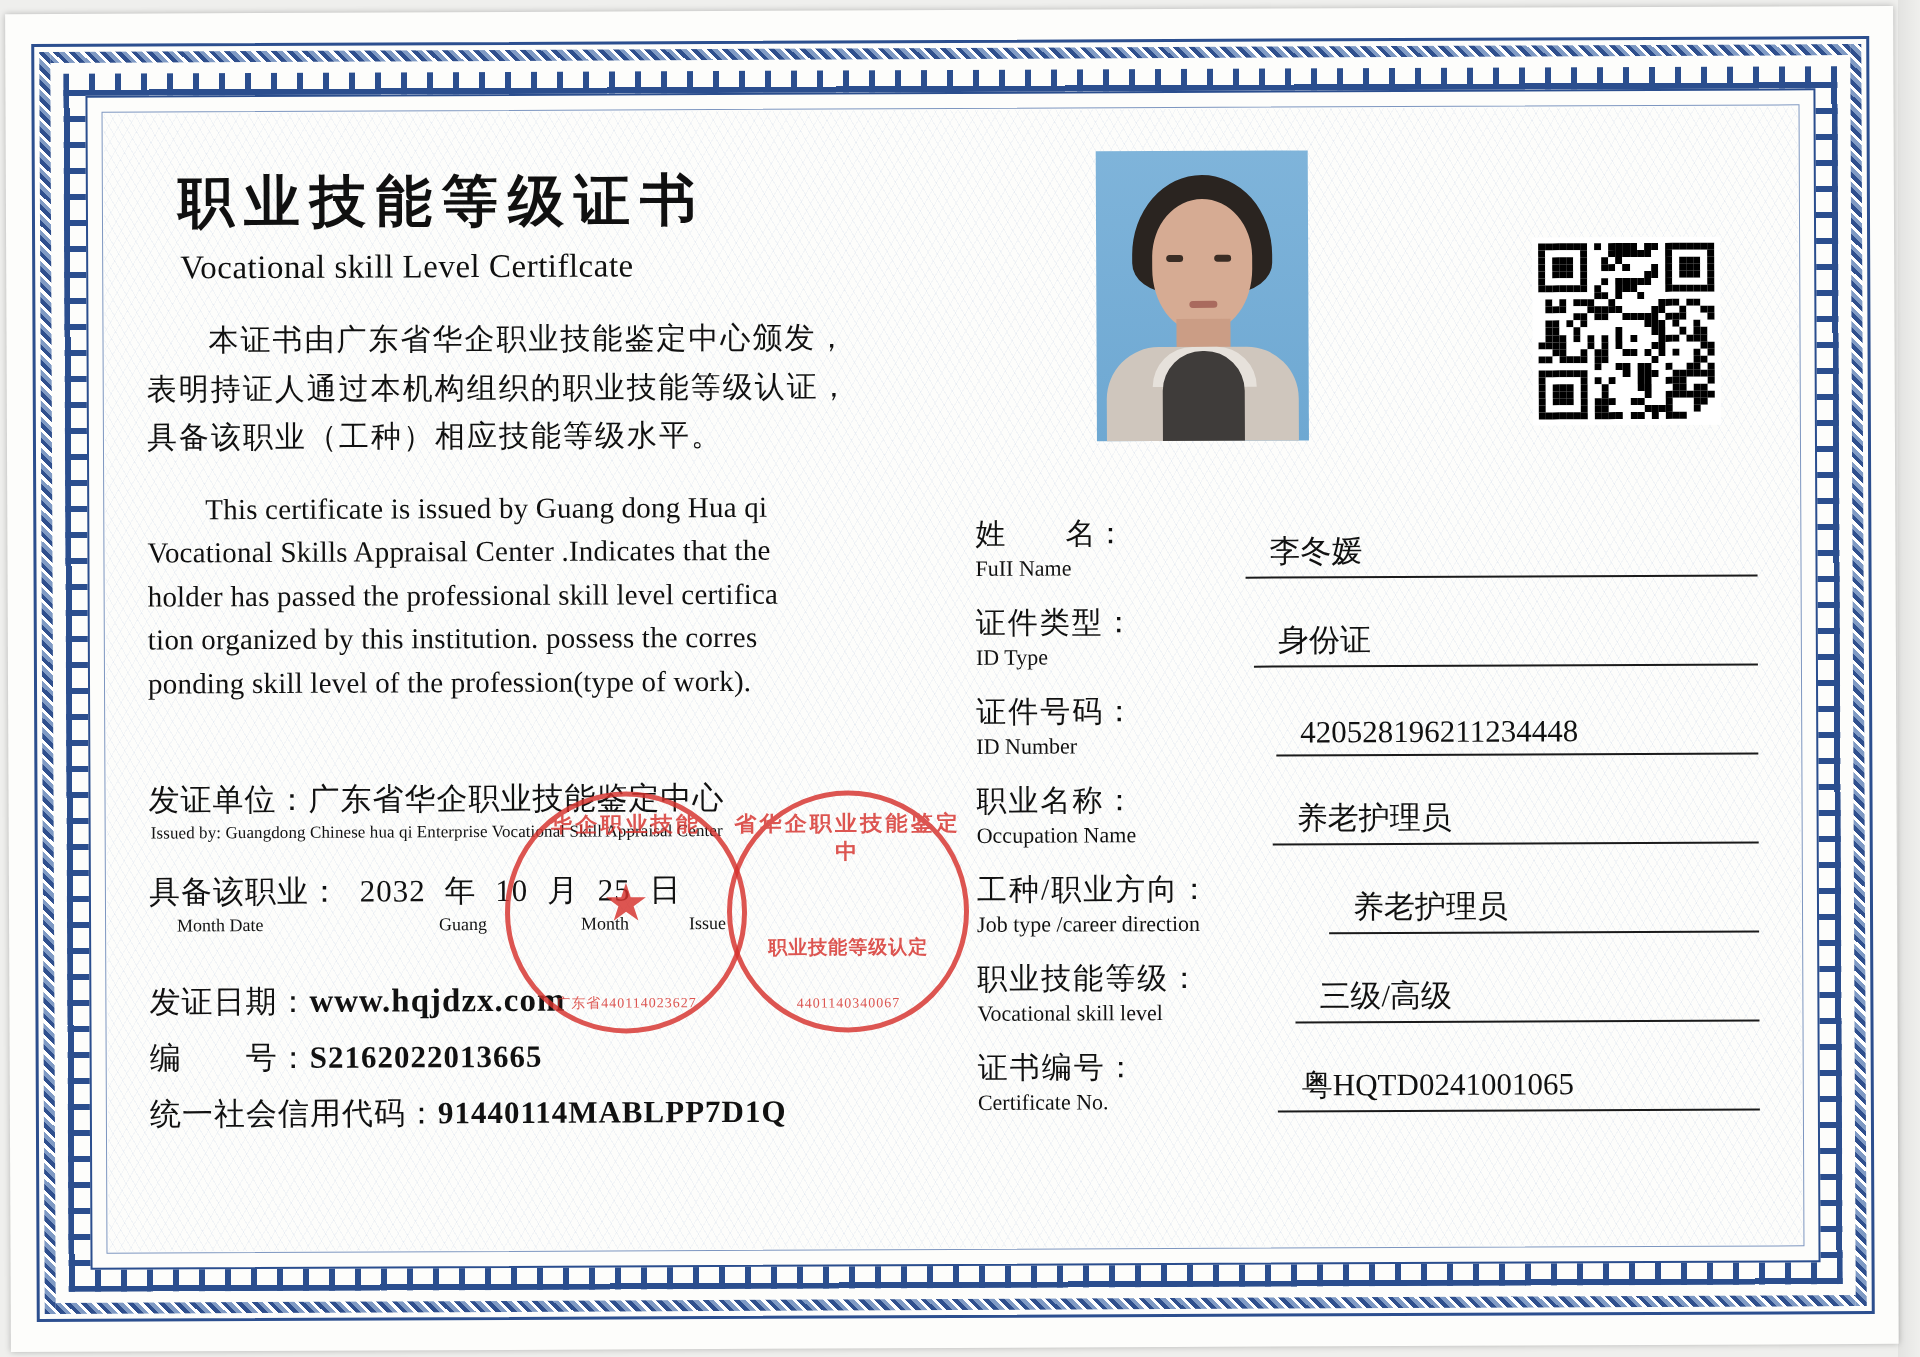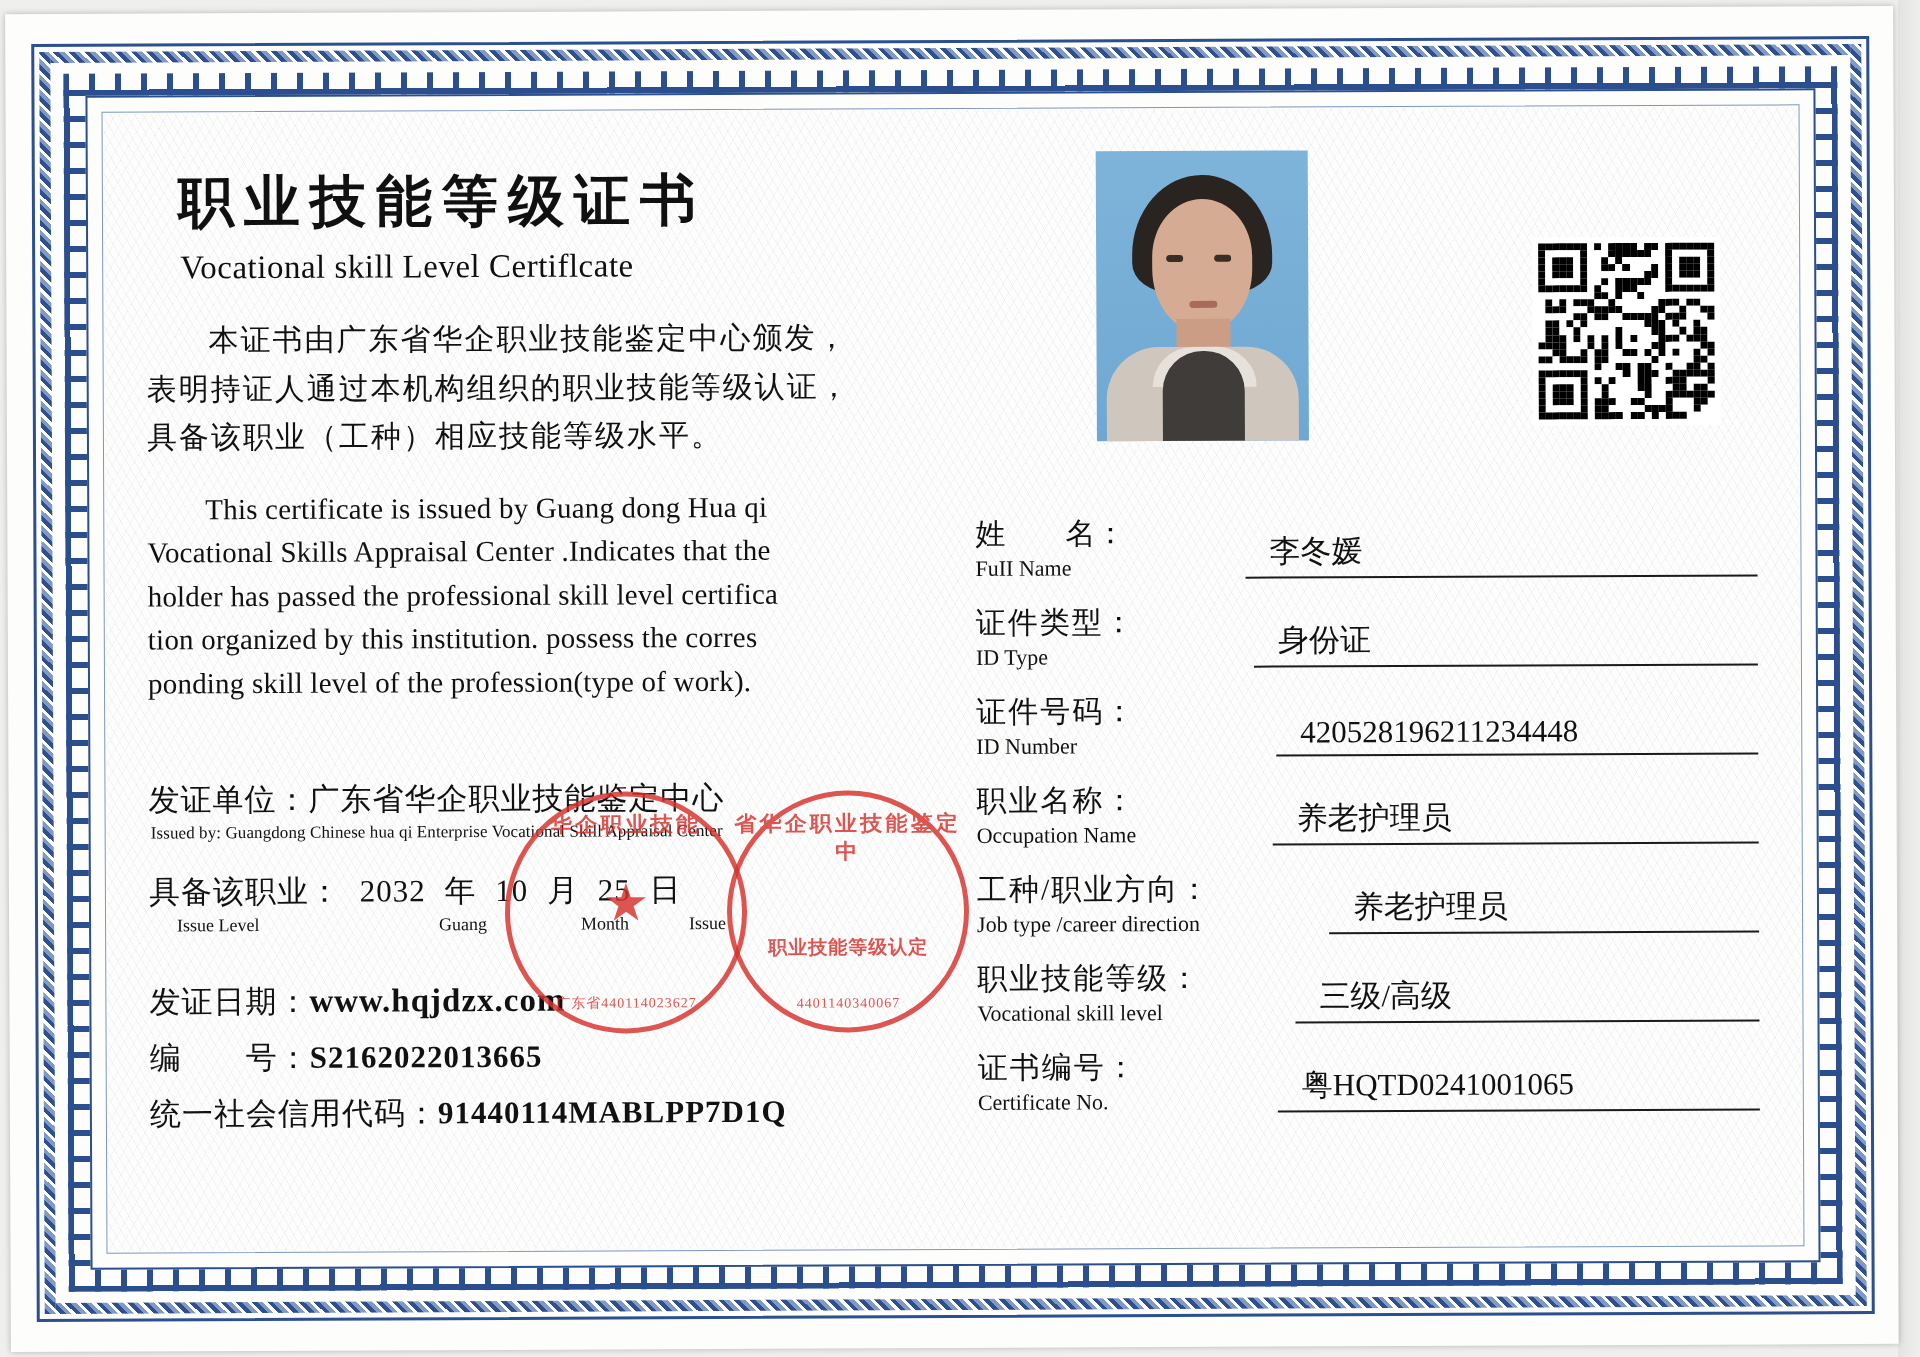--- a/index.html
+++ b/index.html
@@ -390,21 +390,21 @@
           <div class="issue-date-row">
             <span>具备该职业：</span>
             <span class="val">2032</span>
             <span>年</span>
             <span class="val">10</span>
             <span>月</span>
             <span class="val">25</span>
             <span>日</span>
           </div>
           <div class="issue-date-sub">
-            <span class="s-issue">Issue Level</span>
+            <span class="s-issue">Month Date</span>
             <span class="s-year">Guang</span>
             <span class="s-month">Month</span>
             <span class="s-day">Issue</span>
           </div>
         </div>
 
         <div class="footer-lines">
           <div class="f-line">
             <span class="lbl">发证日期：</span><span class="f-url">www.hqjdzx.com</span>
           </div>

